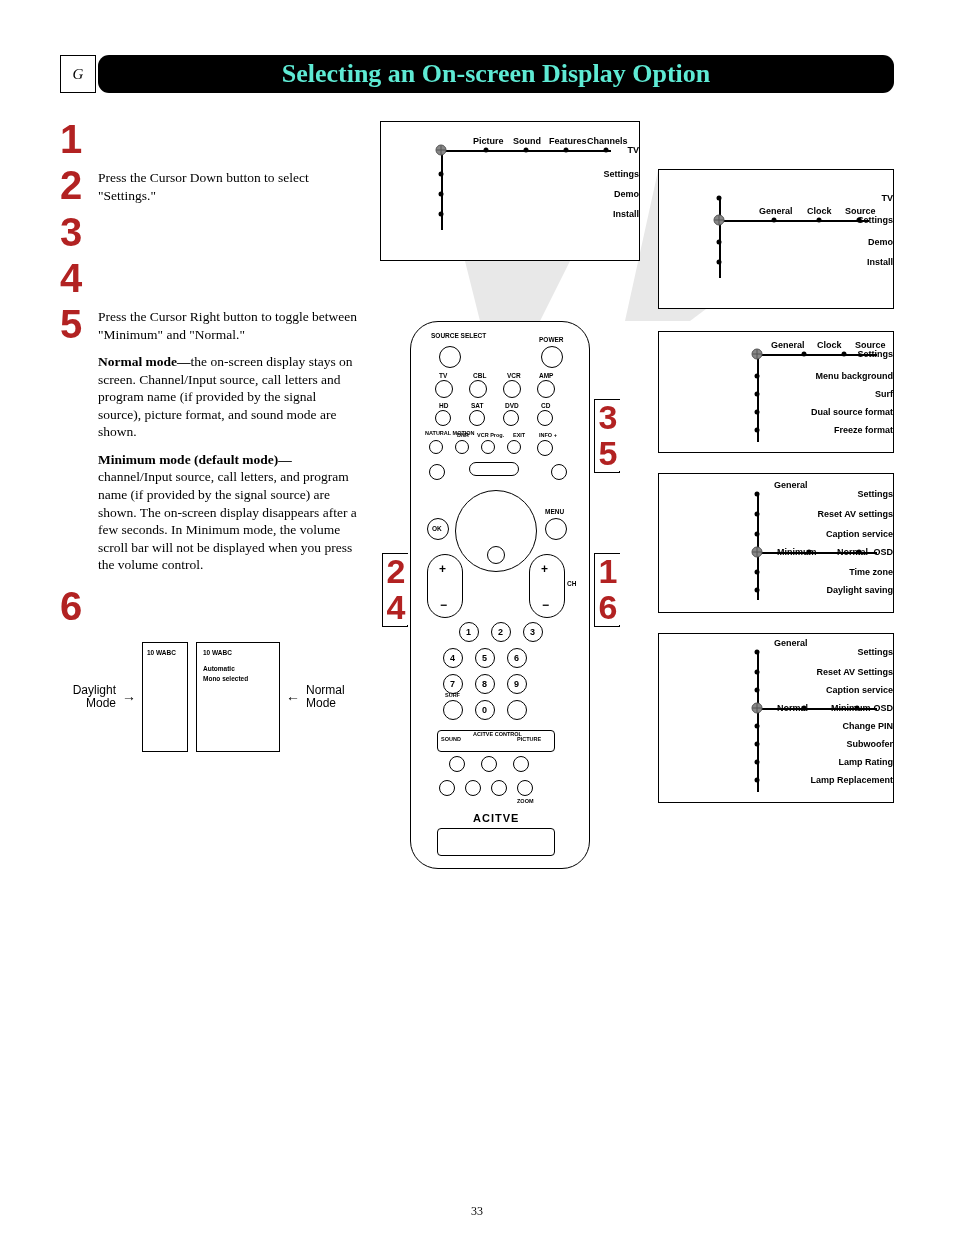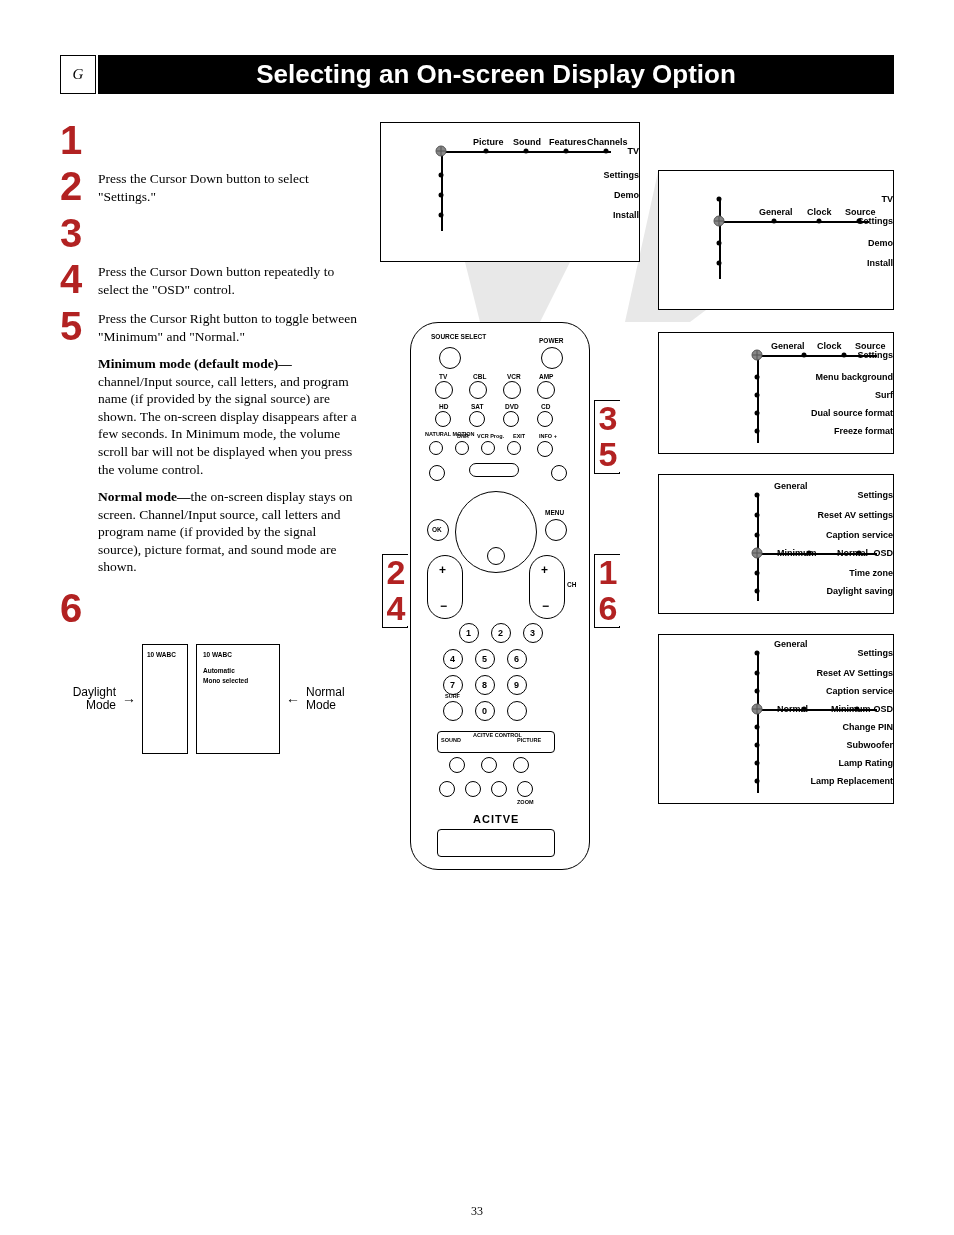--- a/index.html
+++ b/index.html
@@ -21,28 +21,29 @@
     font-family: Georgia, serif;
     font-size: 15px;
     display: flex;
     align-items: center;
     justify-content: center;
     margin-right: 2px;
   }
   .title-bar {
     flex: 1;
     background: #000;
-    color: #ffffff;
-    font-family: Liberation Sans, sans-serif;
+    color: #5eead4;
+    font-family: Liberation Serif, serif;
     font-weight: bold;
     font-size: 26px;
     display: flex;
     align-items: center;
     justify-content: center;
     padding: 4px 0;
+    border-radius: 11px;
   }
   .main { display: flex; gap: 20px; }
   .left-col { width: 300px; }
   .intro {
     font-size: 14px;
     line-height: 1.35;
     margin-bottom: 18px;
   }
   .step { display: flex; margin-bottom: 10px; }
   .step-num {
@@ -134,32 +135,31 @@
     </div>
     <div class="step">
       <div class="step-num">2</div>
       <div class="step-text">Press the Cursor Down button to select "Settings."</div>
     </div>
     <div class="step">
       <div class="step-num">3</div>
     </div>
     <div class="step">
       <div class="step-num">4</div>
-      <div class="step-text">Press the Cursor Down button repeatedly to select the "OSD" control.</div>
     </div>
     <div class="step">
       <div class="step-num">5</div>
       <div class="step-text">Press the Cursor Right button to toggle between "Minimum" and "Normal."</div>
     </div>
 
     <p class="sub-para">
-      <span class="bold">Minimum mode (default mode)—</span> <span>channel/Input source, call letters, and program name (if provided by the signal source) are shown. The on-screen display disappears after a few seconds. In Minimum mode, the volume scroll bar will not be displayed when you press the volume control.</span>
+      <span class="bold">Normal mode—</span><span>the on-screen display stays on screen. Channel/Input source, call letters and program name (if provided by the signal source), picture format, and sound mode are shown.</span>
     </p>
     <p class="sub-para">
-      <span class="bold">Normal mode—</span><span>the on-screen display stays on screen. Channel/Input source, call letters and program name (if provided by the signal source), picture format, and sound mode are shown.</span>
+      <span class="bold">Minimum mode (default mode)—</span> <span>channel/Input source, call letters, and program name (if provided by the signal source) are shown. The on-screen display disappears after a few seconds. In Minimum mode, the volume scroll bar will not be displayed when you press the volume control.</span>
     </p>
 
     <div class="step" style="margin-top:14px;">
       <div class="step-num">6</div>
     </div>
 
     <div class="bottom-diag">
       <div class="tv-lbl" style="width:56px; text-align:right;">
         <span>Daylight Mode</span>
       </div>

